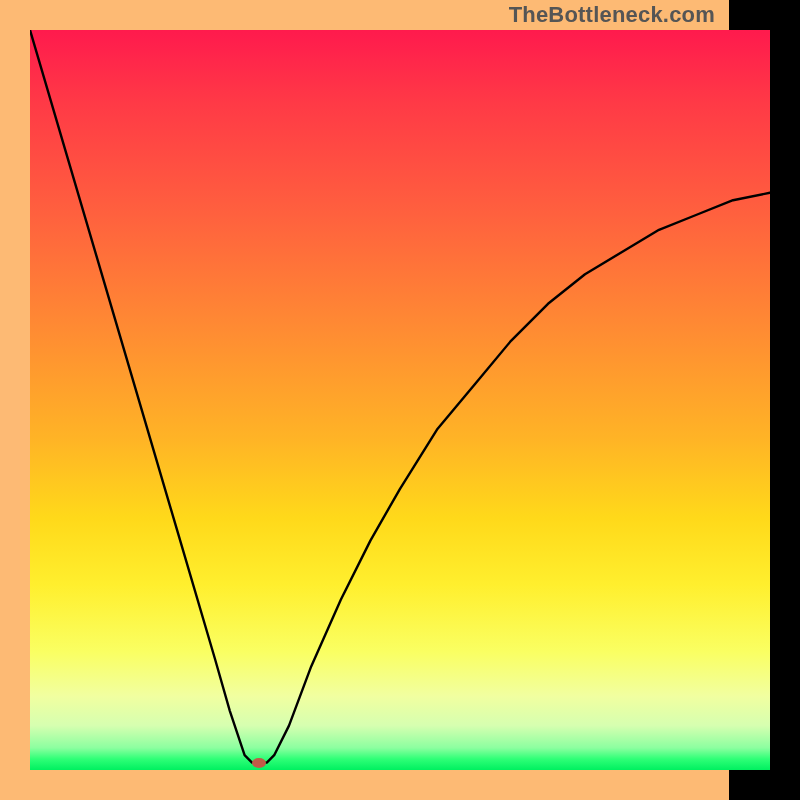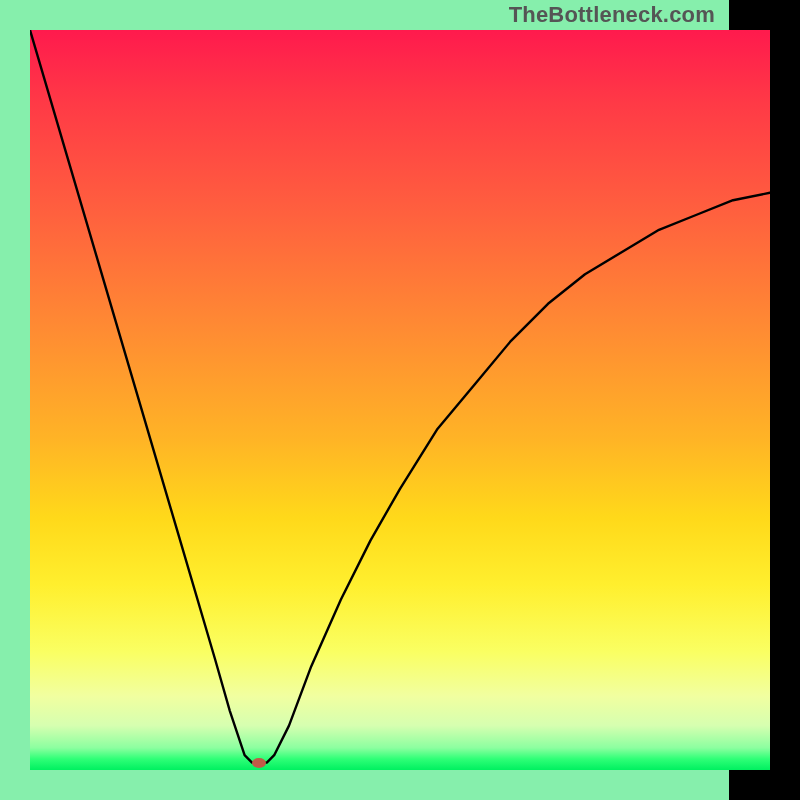--- a/index.html
+++ b/index.html
@@ -8,21 +8,21 @@
     width: 800px;
     height: 800px;
     background: #000;
     font-family: Arial, Helvetica, sans-serif;
     overflow: hidden;
   }
   .outer {
     position: relative;
     width: 729px;
     height: 800px;
-    background: #86efac;
+    background: #fdba74;
   }
   .watermark {
     position: absolute;
     top: 2px;
     right: 14px;
     color: #555;
     font-size: 22px;
     font-weight: 600;
     letter-spacing: 0.2px;
     user-select: none;

